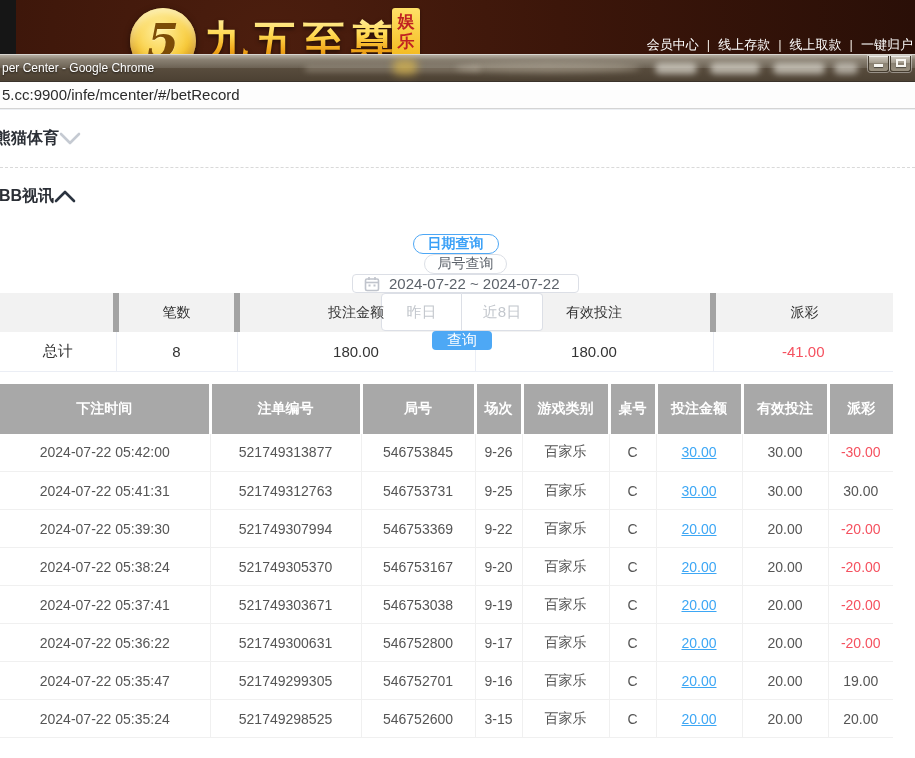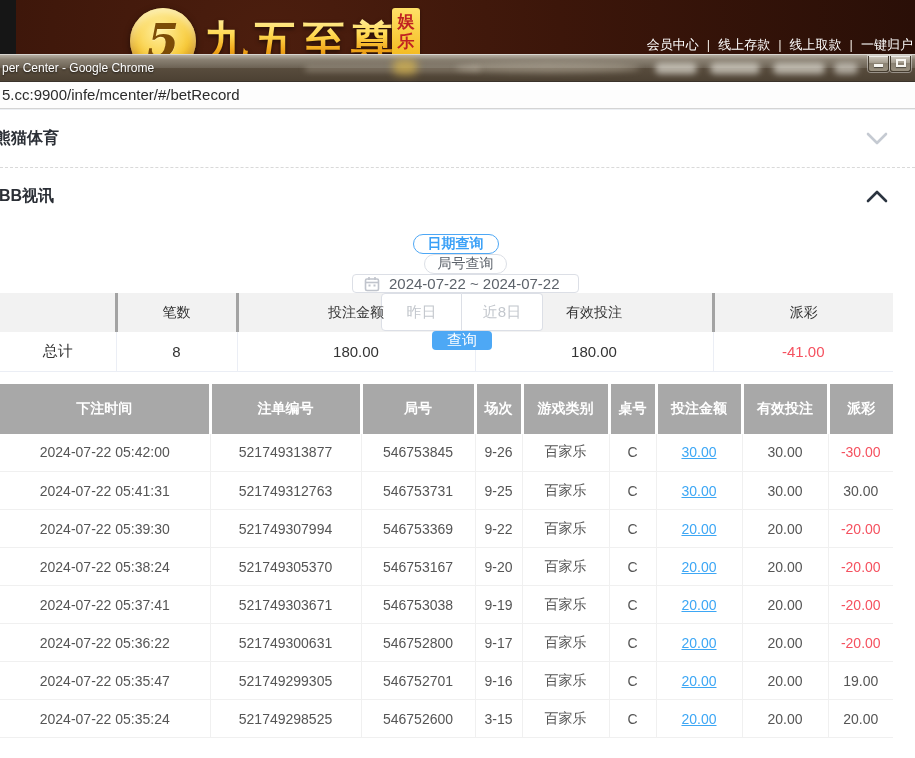--- a/index.html
+++ b/index.html
@@ -74,21 +74,21 @@
   .glyph-min { position:absolute; left:5px; top:8px; width:9px; height:3px; background:#f8f6f1; box-shadow:0 1px 1px rgba(0,0,0,.5); }
   .glyph-max { position:absolute; left:5px; top:3px; width:10px; height:8px; border:2px solid #f8f6f1; box-shadow:0 1px 1px rgba(0,0,0,.4); }
   
   .urlbar {
     position:absolute; left:0; top:82px; width:915px; height:27px; background:#fdfdfd;
     border-bottom:1px solid #d4d4d4;
   }
   .urlbar-text { position:absolute; left:2px; top:4px; font-size:15px; color:#2b2b2b; white-space:nowrap; }
   
   .content { position:absolute; left:0; top:109px; width:915px; bottom:0; background:#fff; border-top:1px solid #eceff3; }
-  .section-row { height:58px; display:flex; align-items:center; justify-content:space-between; padding-right:27px; }
+  .section-row { height:58px; display:flex; align-items:center; justify-content:flex-start; padding-right:27px; }
   .section-row.dashed { border-bottom:1px dashed #d9d9d9; }
   .section-row.bb { height:56px; }
   .section-label { font-size:16px; font-weight:bold; color:#2b2f36; margin-left:-5px; }
   .section-row.bb .section-label { margin-left:-1px; }
   .chev { display:block; }
   
   .filter-row { height:38px; margin-top:10px; display:flex; align-items:center;flex-direction:column; }
   .pill {
     height:34px; border-radius:17px; border:1px solid #dcdfe6; background:#fff;
     font-size:14px; color:#5a6069; display:flex; align-items:center; justify-content:center;
@@ -111,21 +111,21 @@
   .quick-btn.active { border:1px solid #4da7f5; color:#3aa0f7; }
   .search-btn {
     margin-left:9px; width:60px; height:38px; border:none; border-radius:4px;
     background:#4da8f5; color:#fff; font-size:15px; display:flex; align-items:center; justify-content:center;
   }
   
   table { border-collapse:collapse; table-layout:fixed; width:893px; }
   .summary-table { margin-top:21px; }
   .summary-table th {
     height:39px; background:#f2f2f2; font-size:14px; font-weight:normal; color:#333;
-    border-right:3px solid #a3a3a3; text-align:center;
+    border-right:6px solid #a3a3a3; text-align:center;
   }
   .summary-table th:last-child { border-right:none; }
   .summary-table td {
     height:39px; background:#fff; font-size:15px; color:#333; text-align:center;
     border-right:1px solid #ebeef5; border-bottom:1px solid #ebeef5;margin-left:40px;
   }
   .summary-table td:last-child { border-right:none; }
   .detail-table { margin-top:12px; }
   .detail-table th {
     height:50px; background:#a8a8a8; color:#fff; font-size:14px; font-weight:bold;

